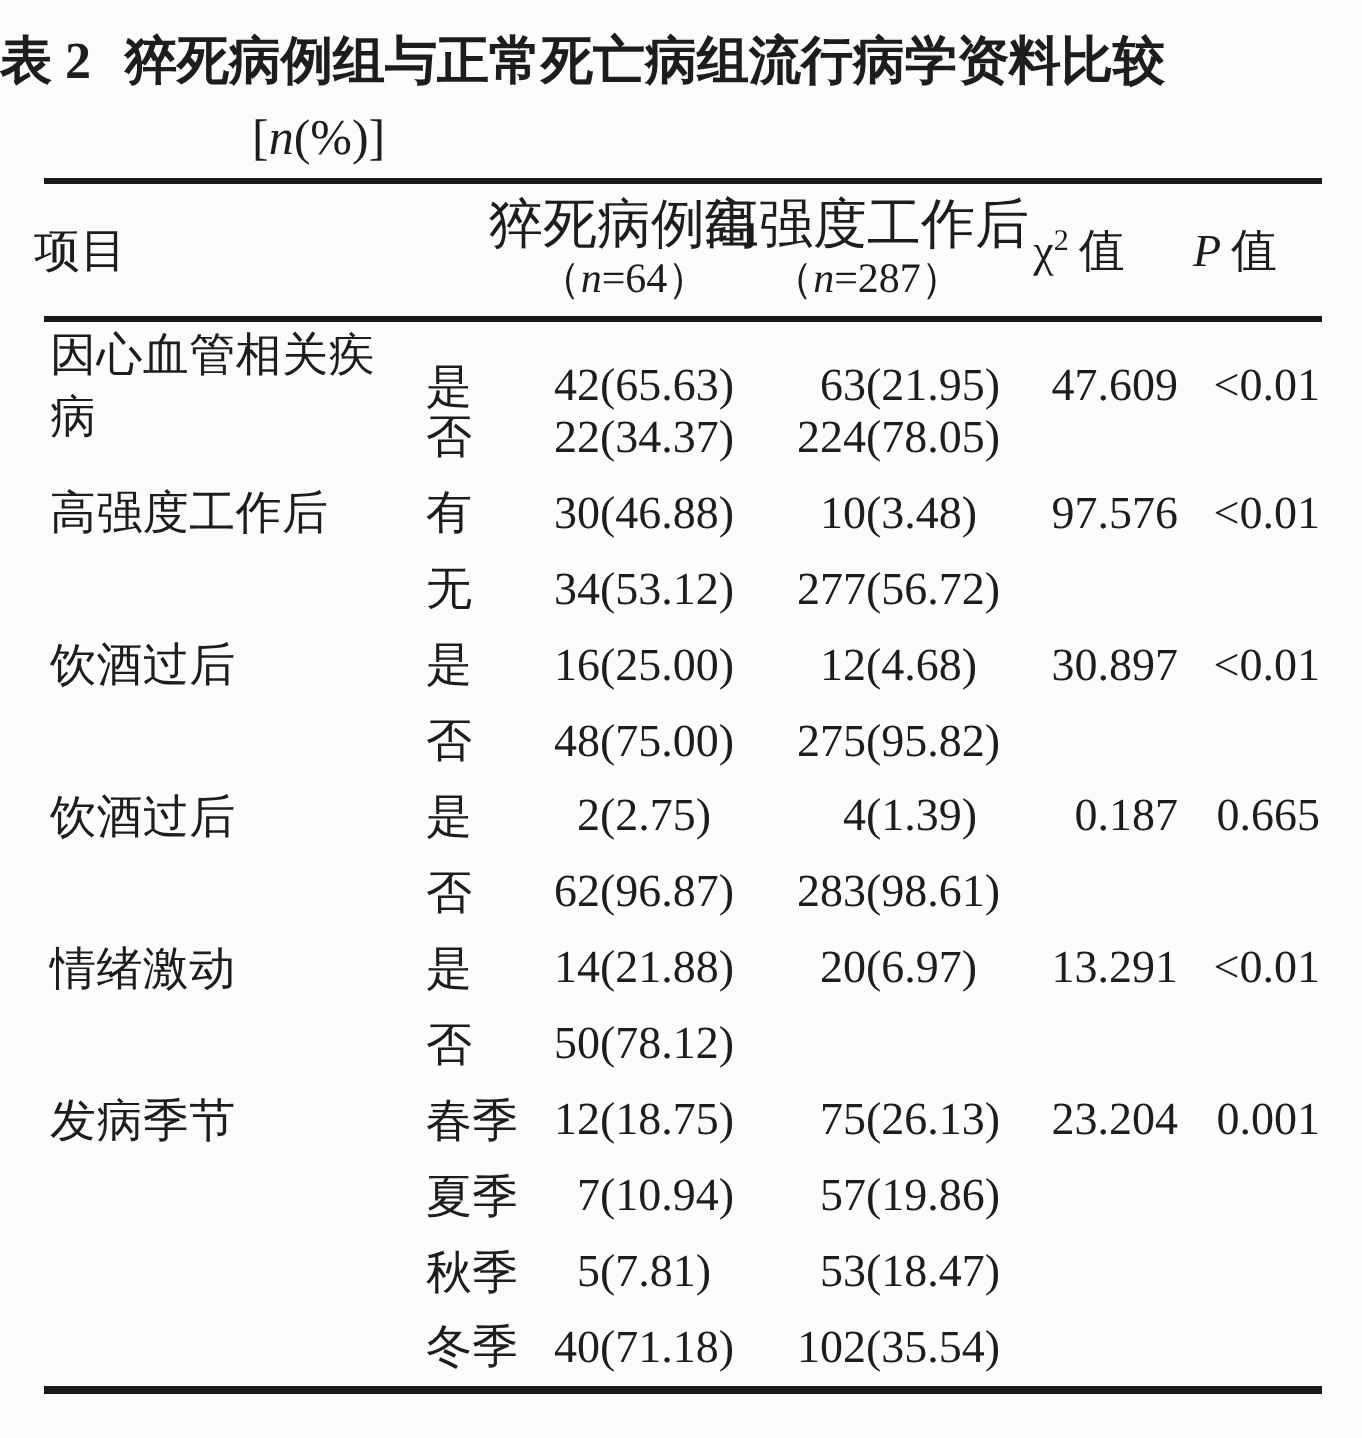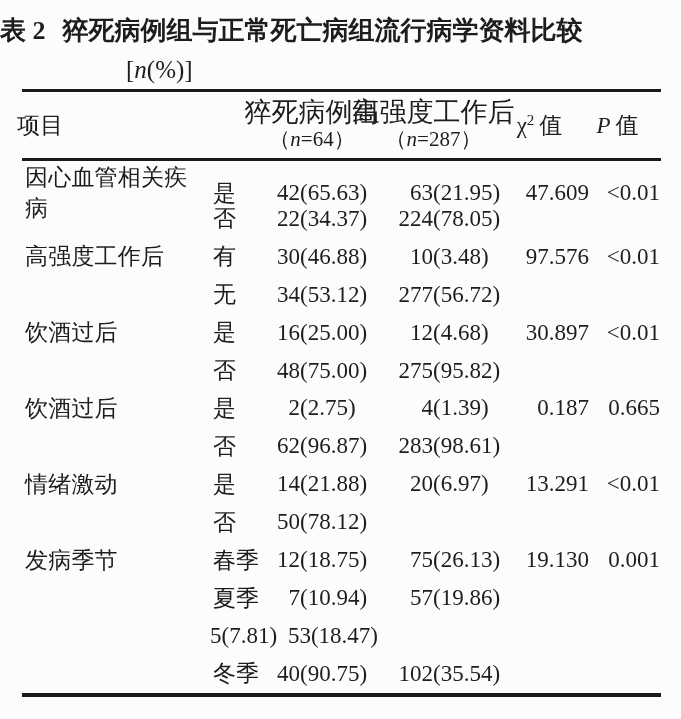--- a/index.html
+++ b/index.html
@@ -327,21 +327,21 @@
         </div>
       <div class="cell c-g1">
           <span class="vnum">12</span>
           <span class="vpct">(18.75)</span>
         </div>
       <div class="cell c-g2">
           <span class="vnum">75</span>
           <span class="vpct">(26.13)</span>
         </div>
       <div class="cell c-chi">
-          <span>19.130</span>
+          <span>23.204</span>
         </div>
       <div class="cell c-p">
           <span>0.001</span>
         </div>
     </div>
 
     <div class="trow">
       <div class="cell c-item">
           <span></span>
         </div>
@@ -361,20 +361,23 @@
         </div>
       <div class="cell c-p">
           <span></span>
         </div>
     </div>
 
     <div class="trow">
       <div class="cell c-item">
           <span></span>
         </div>
+      <div class="cell c-cat">
+          <span>秋季</span>
+        </div>
       <div class="cell c-g1">
           <span class="vnum">5</span>
           <span class="vpct">(7.81)</span>
         </div>
       <div class="cell c-g2">
           <span class="vnum">53</span>
           <span class="vpct">(18.47)</span>
         </div>
       <div class="cell c-chi">
           <span></span>
@@ -386,21 +389,21 @@
 
     <div class="trow">
       <div class="cell c-item">
           <span></span>
         </div>
       <div class="cell c-cat">
           <span>冬季</span>
         </div>
       <div class="cell c-g1">
           <span class="vnum">40</span>
-          <span class="vpct">(90.75)</span>
+          <span class="vpct">(71.18)</span>
         </div>
       <div class="cell c-g2">
           <span class="vnum">102</span>
           <span class="vpct">(35.54)</span>
         </div>
       <div class="cell c-chi">
           <span></span>
         </div>
       <div class="cell c-p">
           <span></span>

